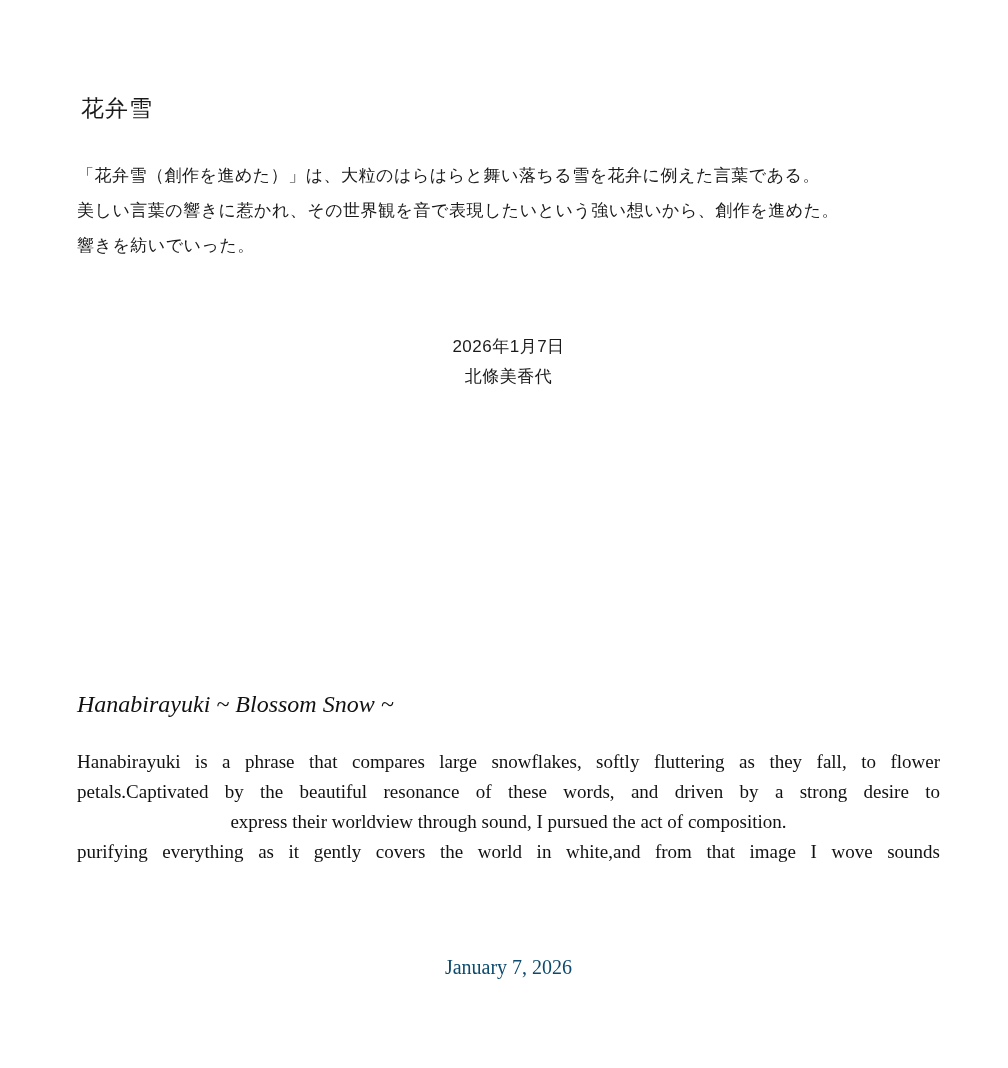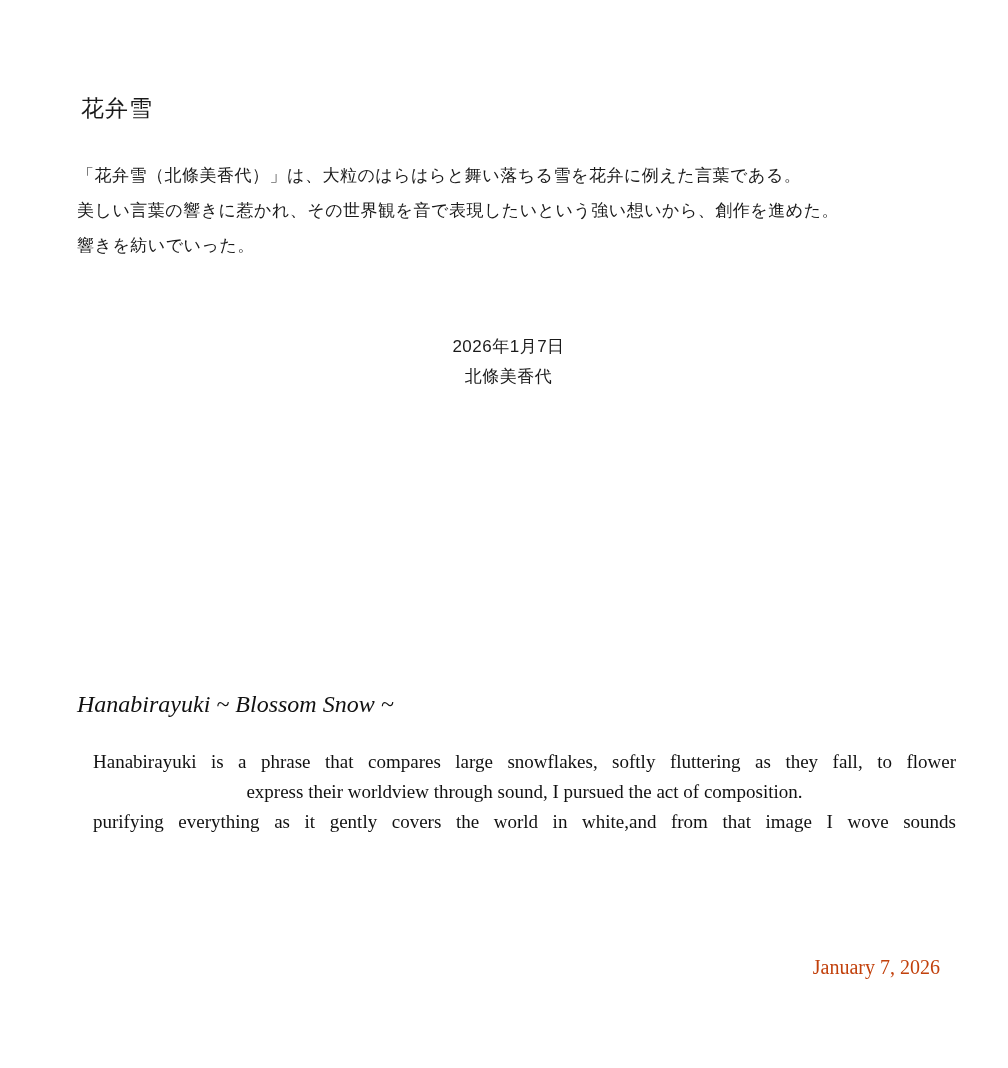--- a/index.html
+++ b/index.html
@@ -71,65 +71,65 @@
   }
   .en-body {
     position: absolute;
     left: 77px;
     top: 747px;
     width: 863px;
     font-size: 19px;
     line-height: 30px;
     color: #111111;
     overflow: hidden;
-    margin-left: 16px;
   }
   .en-line {
     text-align: center;
   }
   .en-line.stretch {
     text-align: justify;
     text-align-last: justify;
   }
   .en-sign {
     position: absolute;
     left: 77px;
     top: 952px;
     width: 863px;
-    text-align: right;
+    text-align: center;
     font-size: 20px;
     line-height: 30px;
-    color: #c2410c;
+    color: #0c4a6e;
   }
 </style>
 </head>
 <body>
 
 <div class="page">
 
   <section class="ja">
     <h1 class="ja-title">花弁雪</h1>
 
     <div class="ja-body">
-      <div class="ja-line">「花弁雪（北條美香代）」は、大粒のはらはらと舞い落ちる雪を花弁に例えた言葉である。</div>
+      <div class="ja-line">「花弁雪（創作を進めた）」は、大粒のはらはらと舞い落ちる雪を花弁に例えた言葉である。</div>
       <div class="ja-line">美しい言葉の響きに惹かれ、その世界観を音で表現したいという強い想いから、創作を進めた。</div>
       <div class="ja-line">響きを紡いでいった。</div>
     </div>
 
     <div class="ja-sign">
       <div>2026年1月7日</div>
       <div>北條美香代</div>
     </div>
   </section>
 
   <section class="en">
     <h2 class="en-title">Hanabirayuki ~ Blossom Snow ~</h2>
 
     <div class="en-body">
       <div class="en-line stretch">Hanabirayuki is a phrase that compares large snowflakes, softly fluttering as they fall, to flower</div>
+      <div class="en-line stretch">petals.Captivated by the beautiful resonance of these words, and driven by a strong desire to</div>
       <div class="en-line">express their worldview through sound, I pursued the act of composition.</div>
       <div class="en-line stretch">purifying everything as it gently covers the world in white,and from that image I wove sounds</div>
     </div>
 
     <div class="en-sign">
       <div>January 7, 2026</div>
     </div>
   </section>
 
 </div>

